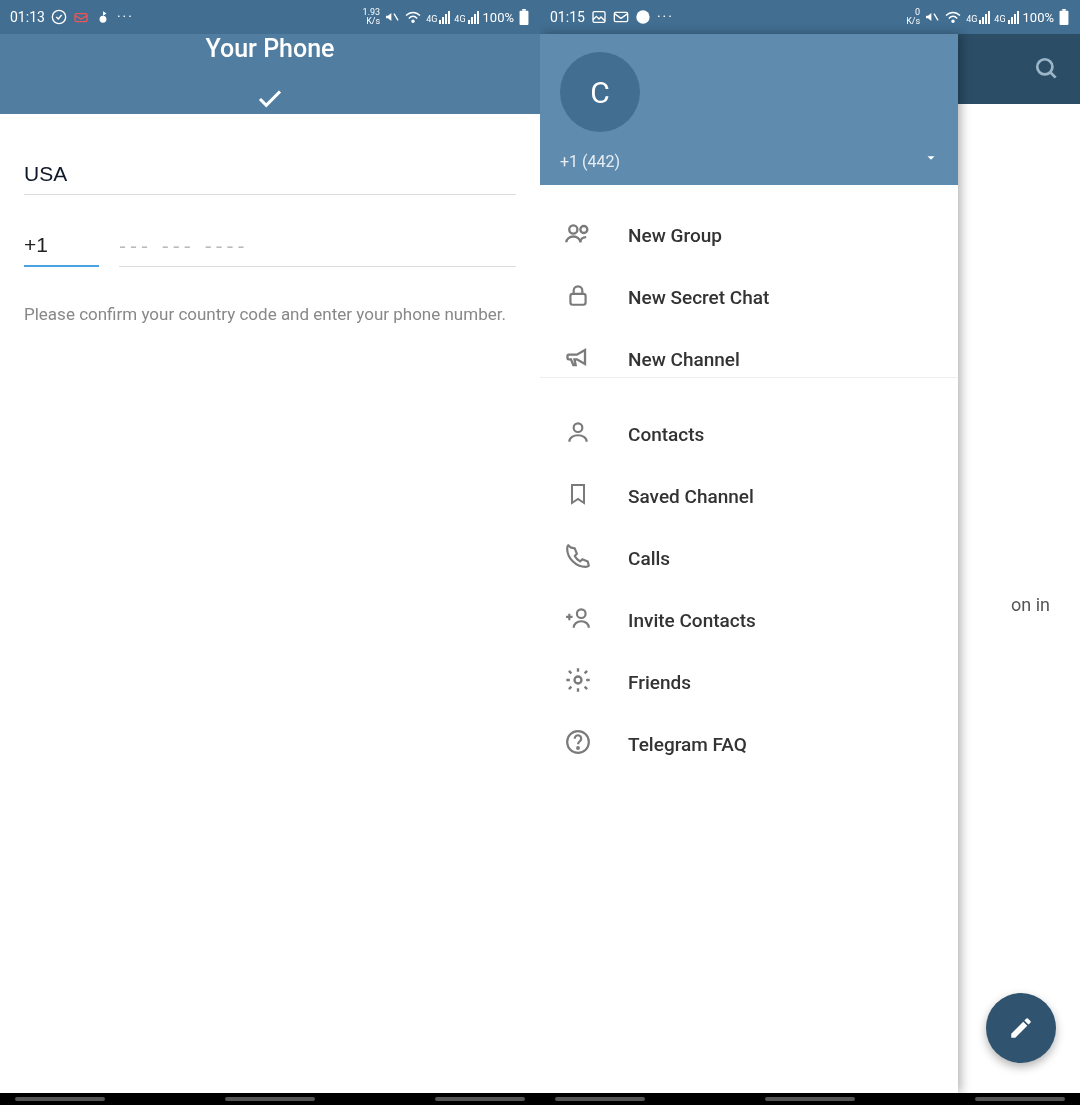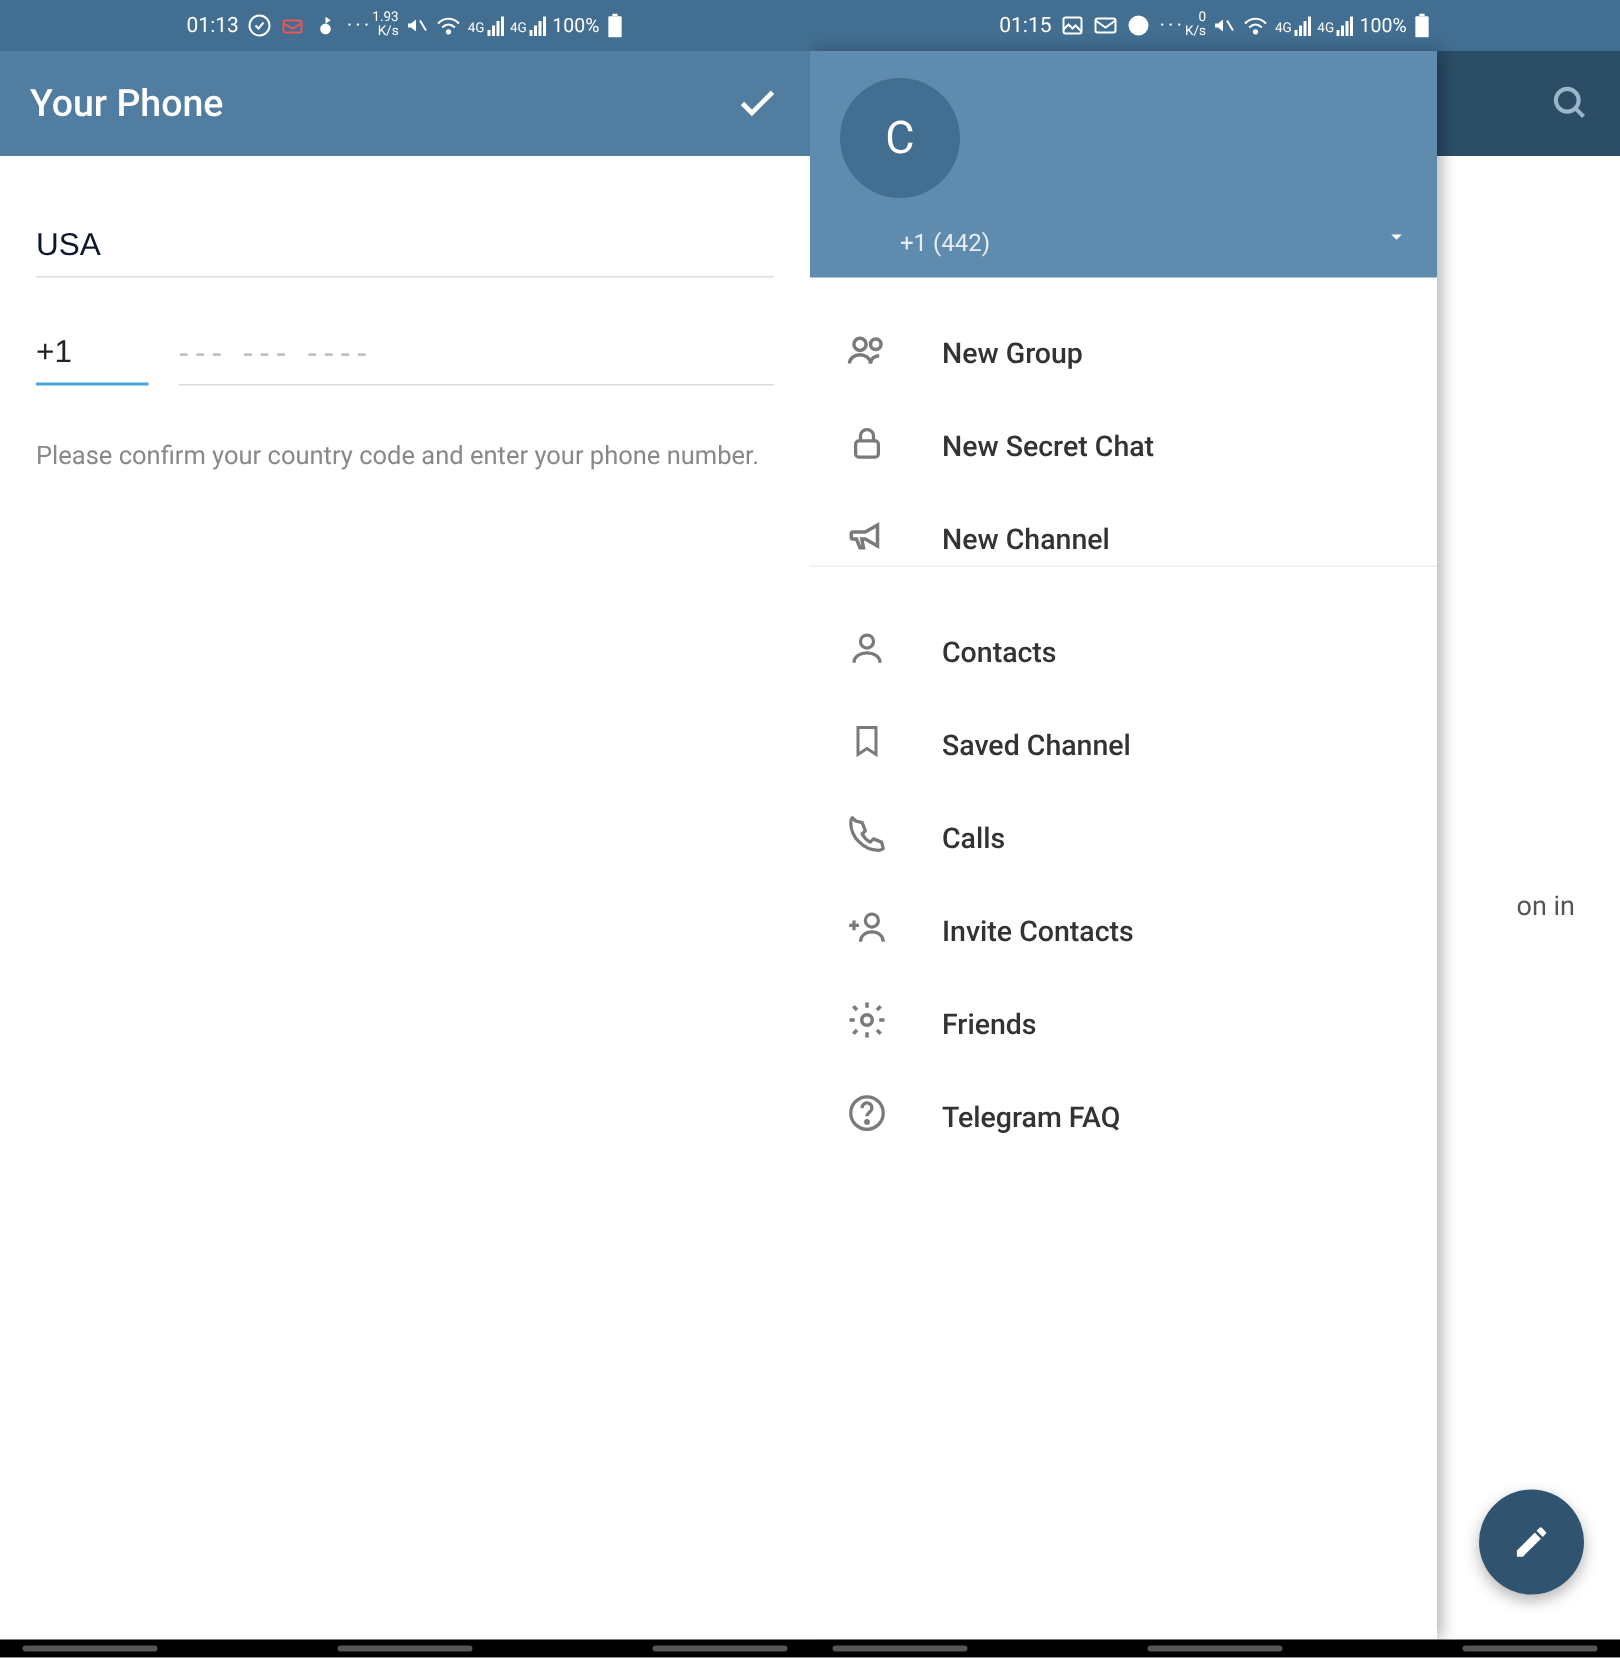--- a/index.html
+++ b/index.html
@@ -18,38 +18,39 @@
     overflow: hidden;
   }
 
   
   .status-bar {
     height: 34px;
     background: #426e91;
     color: #fff;
     display: flex;
     align-items: center;
-    justify-content: center;
+    justify-content: space-between;
     padding: 0 10px;
     font-size: 14px;
   }
   .status-left { display: flex; align-items: center; gap: 6px; }
   .status-right { display: flex; align-items: center; gap: 4px; font-size: 13px; }
   .status-right .small { font-size: 9px; line-height: 9px; }
   .status-icon { width: 16px; height: 16px; display:inline-flex; align-items:center; justify-content:center; }
   .dots { letter-spacing: 2px; }
 
   
   .header-1 {
     background: #517da1;
-    height: 70px;
+    height: 80px;
     display: flex;
     align-items: center;
     justify-content: space-between;
     padding: 0 20px;
+    flex-direction: column;
   }
   .header-title {
     color: #fff;
     font-size: 25px;
     font-weight: 500;
   }
   .check-icon { color: #fff; }
 
   
   .form-area {
@@ -150,21 +151,21 @@
     align-items: center;
     justify-content: center;
     font-size: 30px;
     font-weight: 400;
   }
   .drawer-user {
     margin-top: 20px;
     color: #fff;
   }
   .drawer-name { font-size: 19px; font-weight: 500; }
-  .drawer-phone { font-size: 16px; opacity: 0.85; margin-top: 2px; margin-left: 40px; }
+  .drawer-phone { font-size: 16px; opacity: 0.85; margin-top: 2px; }
   .chevron-down {
     position: absolute;
     right: 20px;
     bottom: 20px;
     color: #fff;
   }
   .drawer-list { flex: 1; overflow-y: auto; }
   .drawer-item {
     display: flex;
     align-items: flex-end;

